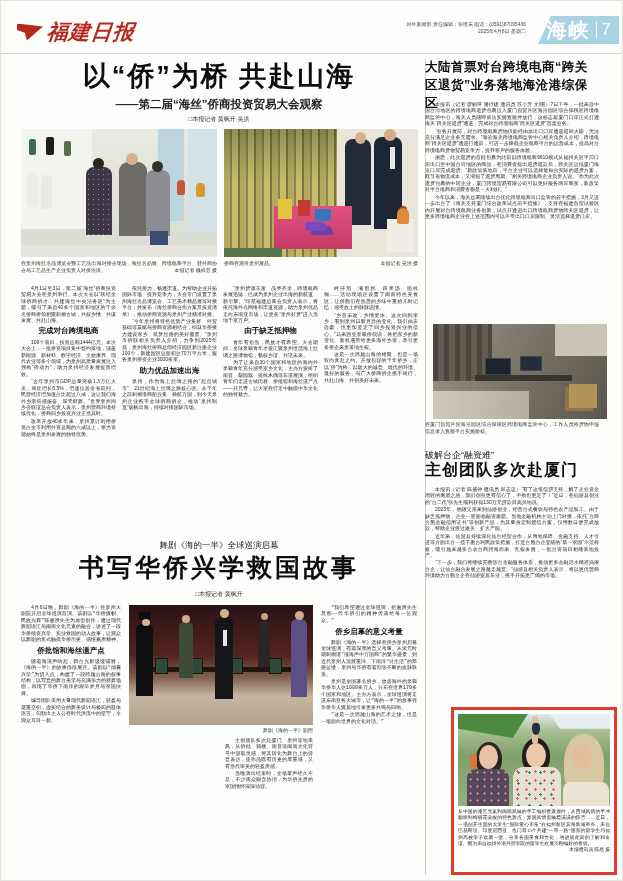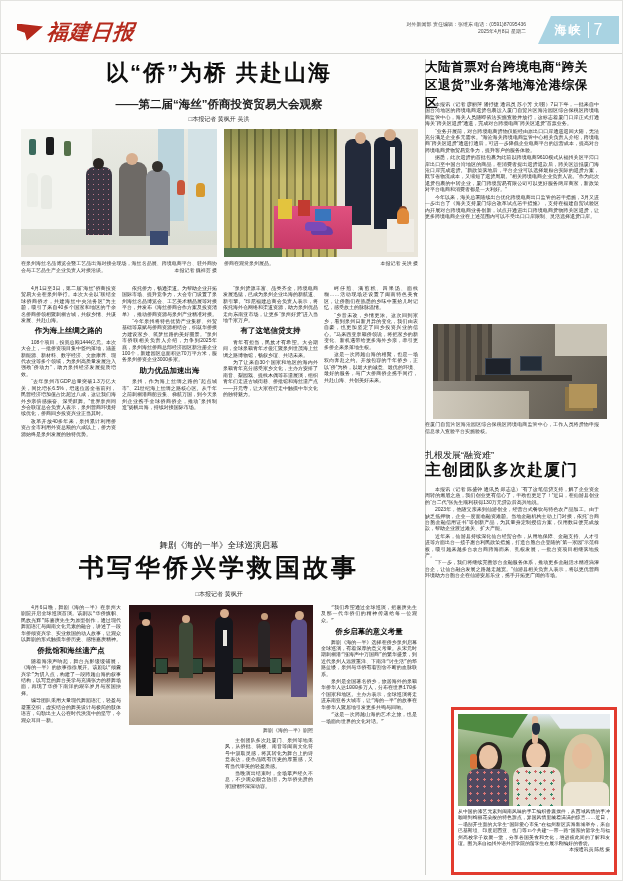--- a/index.html
+++ b/index.html
@@ -12,37 +12,37 @@
   .masthead { position:absolute; left:16px; top:14px; height:34px; display:flex; align-items:center; }
   .flag-mark { width:26px; height:17px; background:#b5291c;
                clip-path:polygon(0 0,100% 18%,38% 100%,30% 55%,0 38%); margin-right:4px; }
   .masthead-text { font-family:"Liberation Serif", serif; font-weight:bold; font-style:italic;
                    font-size:21px; color:#b5291c; letter-spacing:1px; transform:skewX(-6deg); }
   .issue-info { position:absolute; right:96px; top:20px; text-align:right;
                 font-size:5px; line-height:7px; color:#4a4a4a; }
   .section-badge { position:absolute; left:537px; top:15px; width:81px; height:28px;
                    background:#a9d3e2; clip-path:polygon(16% 0,100% 0,100% 100%,0 100%);
                    display:flex; align-items:center; justify-content:center; color:#ffffff; }
-  .section-badge .sec-name { font-size:12px; font-weight:bold; letter-spacing:2px; }
+  .section-badge .sec-name { font-size:20px; font-weight:bold; letter-spacing:2px; }
   .section-badge .sec-bar { width:1px; height:16px; background:#ffffff; margin:0 5px; opacity:.9; }
   .section-badge .sec-page { font-size:16px; font-weight:300; }
   .head-rule { position:absolute; left:0; top:52px; width:623px; height:1px; background:#d7d7d3; }
   .v-rule { position:absolute; left:424px; top:58px; width:1px; height:816px; background:#cfcfcb; }
 
   
   .bt { font-size:5px; line-height:6.4px; text-align:justify; color:#2a2a2a; }
   .bt p { text-indent:2em; margin-bottom:1px; }
   .colhead { font-size:7.5px; font-weight:bold; text-align:center; color:#111; margin:5px 0 4px; }
   .caption { font-family:"Liberation Serif", serif; font-size:5px; line-height:6.6px;
              color:#333; text-align:justify; }
   .credit { float:right; }
 
   
   .lead-headline { position:absolute; left:20px; top:57px; width:396px; text-align:center;
-                   font-size:22px; font-weight:900; letter-spacing:2px; color:#0d0d0d; }
+                   font-size:27px; font-weight:900; letter-spacing:2px; color:#0d0d0d; }
   .lead-deck { position:absolute; left:20px; top:96px; width:396px; text-align:center;
                font-size:11.5px; font-weight:600; color:#222; }
   .lead-byline { position:absolute; left:20px; top:114px; width:396px; text-align:center;
                  font-size:6px; color:#333; }
   .photo { position:absolute; overflow:hidden; background:#ccc; }
   .lead-cap-left { position:absolute; left:20px; top:260px; width:196px; }
   .lead-cap-right { position:absolute; left:223px; top:260px; width:194px; }
   .lead-col { position:absolute; top:284px; height:250px; overflow:hidden; }
 
   
@@ -138,34 +138,34 @@
     <span>在泉州海丝名品博览会暨工艺品出海对接会现场，海丝名品展、跨境电商平台、驻外商协会与工艺品生产企业负责人对接洽谈。</span>
     <span class="credit">本报记者 魏祥芸 摄</span>
   </div>
   <div class="lead-cap-right caption">
     <span>侨商在观赏泉州展品。</span>
     <span class="credit">本报记者 吴洪 摄</span>
   </div>
 
   <div class="lead-col bt" style="left:20px;width:95px;">
     <p>4月1日至3日，第二届“海丝”侨商投资贸易大会在泉州举行。本次大会以“联结全球侨商侨才，共建海丝中央法务区”为主题，吸引了来自40多个国家和地区的千余名侨商侨领相聚刺桐古城，共叙乡情、共谋发展、共赴山海。</p>
-    <div class="colhead">作为海上丝绸之路的</div>
+    <div class="colhead">完成对台跨境电商</div>
     <p>108个项目，投资总额1444亿元。本次大会上，一批侨资项目集中签约落地，涵盖新能源、新材料、数字经济、文旅康养、现代农业等多个领域，为泉州高质量发展注入强劲“侨动力”，助力泉州经济发展提质增效。</p>
     <p>“去年泉州市GDP总量突破1.3万亿大关，同比增长6.5%，增速位居全省前列，民营经济增加值占比超过八成，这让我们海外乡亲倍感振奋、深受鼓舞。”世界泉州同乡会联谊总会负责人表示，泉州营商环境持续优化，侨商回乡投资兴业正当其时。</p>
     <p>改革开放40多年来，泉州累计利用侨资占全市利用外资总额的六成以上，侨力资源始终是泉州发展的独特优势。</p>
   </div>
   <div class="lead-col bt" style="left:121px;width:95px;">
     <p>依托侨力，畅通渠道。为帮助企业开拓国际市场、提升竞争力，大会专门设置了泉州海丝名品博览会、工艺美术精品展等对接平台，并发布《海丝侨商合作方案及投资清单》，推动侨商资源与泉州产业精准对接。</p>
     <p>“今年泉州将特色优势产业集群、外贸基础等禀赋与侨商资源相结合，织就华侨接力建设家乡、筑梦丝路的美好图景。”泉州市侨联相关负责人介绍，力争到2025年底，泉州海丝侨商总部经济园区新注册企业100个，新建园区总面积达70万平方米，服务泉州侨资企业3000多家。</p>
     <div class="colhead">助力优品加速出海</div>
     <p>泉州，作为海上丝绸之路的“起点城市”、21世纪海上丝绸之路核心区。从千年之前刺桐港商船云集、梯航万国，到今天泉州企业携手全球侨商侨企，推动“泉州制造”扬帆出海，持续对接国际市场。</p>
   </div>
   <div class="lead-col bt" style="left:222px;width:95px;">
     <p>“泉州货源丰富、品类齐全，跨境电商发展迅猛，已成为泉州企业出海的新航道、新引擎。”印尼福建总商会负责人表示，将依托海外仓网络和渠道资源，助力泉州优品走向东南亚市场，让更多“泉州好货”进入当地千家万户。</p>
-    <div class="colhead">有了这笔信贷支持</div>
+    <div class="colhead">由于缺乏抵押物</div>
     <p>青年有担当，民族才有希望。大会期间，全球泉籍青年才俊汇聚泉州世茂海上丝绸之路博物馆，畅叙乡谊、共话未来。</p>
     <p>为了让来自30个国家和地区的海内外泉籍青年充分感受家乡文化，主办方安排了南音、梨园戏、提线木偶等非遗展演，组织青年们走进古城街巷、侨批馆和海丝遗产点——开元寺，让大家在行走中触摸中华文化的独特魅力。</p>
   </div>
   <div class="lead-col bt" style="left:323px;width:94px;">
     <p>蚵仔煎、满煎糕、四果汤、面线糊……活动现场还设置了闽南特色美食区，让侨胞们在熟悉的乡味中重拾儿时记忆，感受故土的脉脉温情。</p>
     <p>“乡音未改，乡情更浓。这次回到家乡，看到泉州日新月异的变化，我们由衷自豪，也更加坚定了回乡投资兴业的信心。”马来西亚泉籍侨领说，将把家乡的新变化、新机遇带给更多海外乡亲，牵引更多侨企来泉落地生根。</p>
     <p>这是一次跨越山海的相聚，也是一场双向奔赴之约。开放包容的千年侨乡，正以“侨”为桥，以最大的诚意、最优的环境、最好的服务，与广大侨商侨企携手同行，共赴山海、共创美好未来。</p>
   </div>
 
   <div class="drama-kicker">舞剧《海的一半》全球巡演启幕</div>
@@ -224,21 +224,21 @@
     <div class="abs" style="left:0;top:0;width:34%;height:60%;background:repeating-linear-gradient(90deg,#4c463e 0 5px,#645c50 5px 11px);"></div>
     <div class="abs" style="right:0;top:0;width:30%;height:34%;background:#c9c4b6;"></div>
     <div class="abs" style="left:30%;top:36%;width:26px;height:17px;background:#1e222a;border:1px solid #3a4452;"></div>
     <div class="abs" style="left:50%;top:34%;width:22px;height:15px;background:#242d38;border:1px solid #3a4452;"></div>
     <div class="abs" style="left:24%;top:54%;width:56%;height:6px;background:#38342e;"></div>
     <div class="abs" style="left:0;bottom:0;width:55%;height:30%;background:linear-gradient(100deg,#d0cabd,#b4ad9d);"></div>
     <div class="abs" style="right:6%;bottom:12%;width:28px;height:24px;background:#b2945a;box-shadow:-4px 3px 0 #8d7546;"></div>
   </div>
   <div class="side caption" style="position:absolute;top:421px;">在厦门自贸片区海沧园区综合保税区跨境电商监管中心，工作人员将货物申报信息录入查验平台实施验核。</div>
 
-  <div class="side side2-kicker" style="position:absolute;">扎根发展“融资难”</div>
+  <div class="side side2-kicker" style="position:absolute;">破解台企“融资难”</div>
   <div class="side side2-headline" style="position:absolute;">主创团队多次赴厦门</div>
   <div class="side side-body bt" style="position:absolute;top:485px;height:216px;">
     <p>本报讯（记者 陈盛钟 通讯员 郑志忠）“有了这笔信贷支持，解了企业资金周转的燃眉之急，我们创业更有信心了，干劲也更足了！”近日，在仙游县创业的“台二代”张先生顺利获得130万元贷款后高兴地说。</p>
     <p>2023年，他随父亲来到仙游创业，经营台式餐饮与特色农产品加工。由于缺乏抵押物，企业一度面临融资难题。当地金融机构主动上门对接，依托“台商台胞金融信用证书”等创新产品，为其量身定制授信方案，仅用数日便完成放款，帮助企业渡过难关、扩大产能。</p>
     <p>近年来，仙游县持续深化仙台经贸合作，从用地保障、金融支持、人才引进等方面出台一揽子惠台利民政策措施，打造台胞台企登陆的“第一家园”示范样板，吸引越来越多台农台商跨海而来、扎根发展，一批台资项目相继落地投产。</p>
     <p>“下一步，我们将继续完善涉台金融服务体系，推动更多金融活水精准滴灌台企，让仙台融合发展之路越走越宽。”仙游县相关负责人表示，将以更优营商环境助力台胞台企在仙游安居乐业，携手开拓更广阔的市场。</p>
   </div>
 
   <div class="market-box">
     <div class="photo" style="position:relative;width:100%;height:92px;background:linear-gradient(180deg,#dfe8ee 0%,#a9c096 18%,#7fa06a 45%,#94af7e 100%);">

